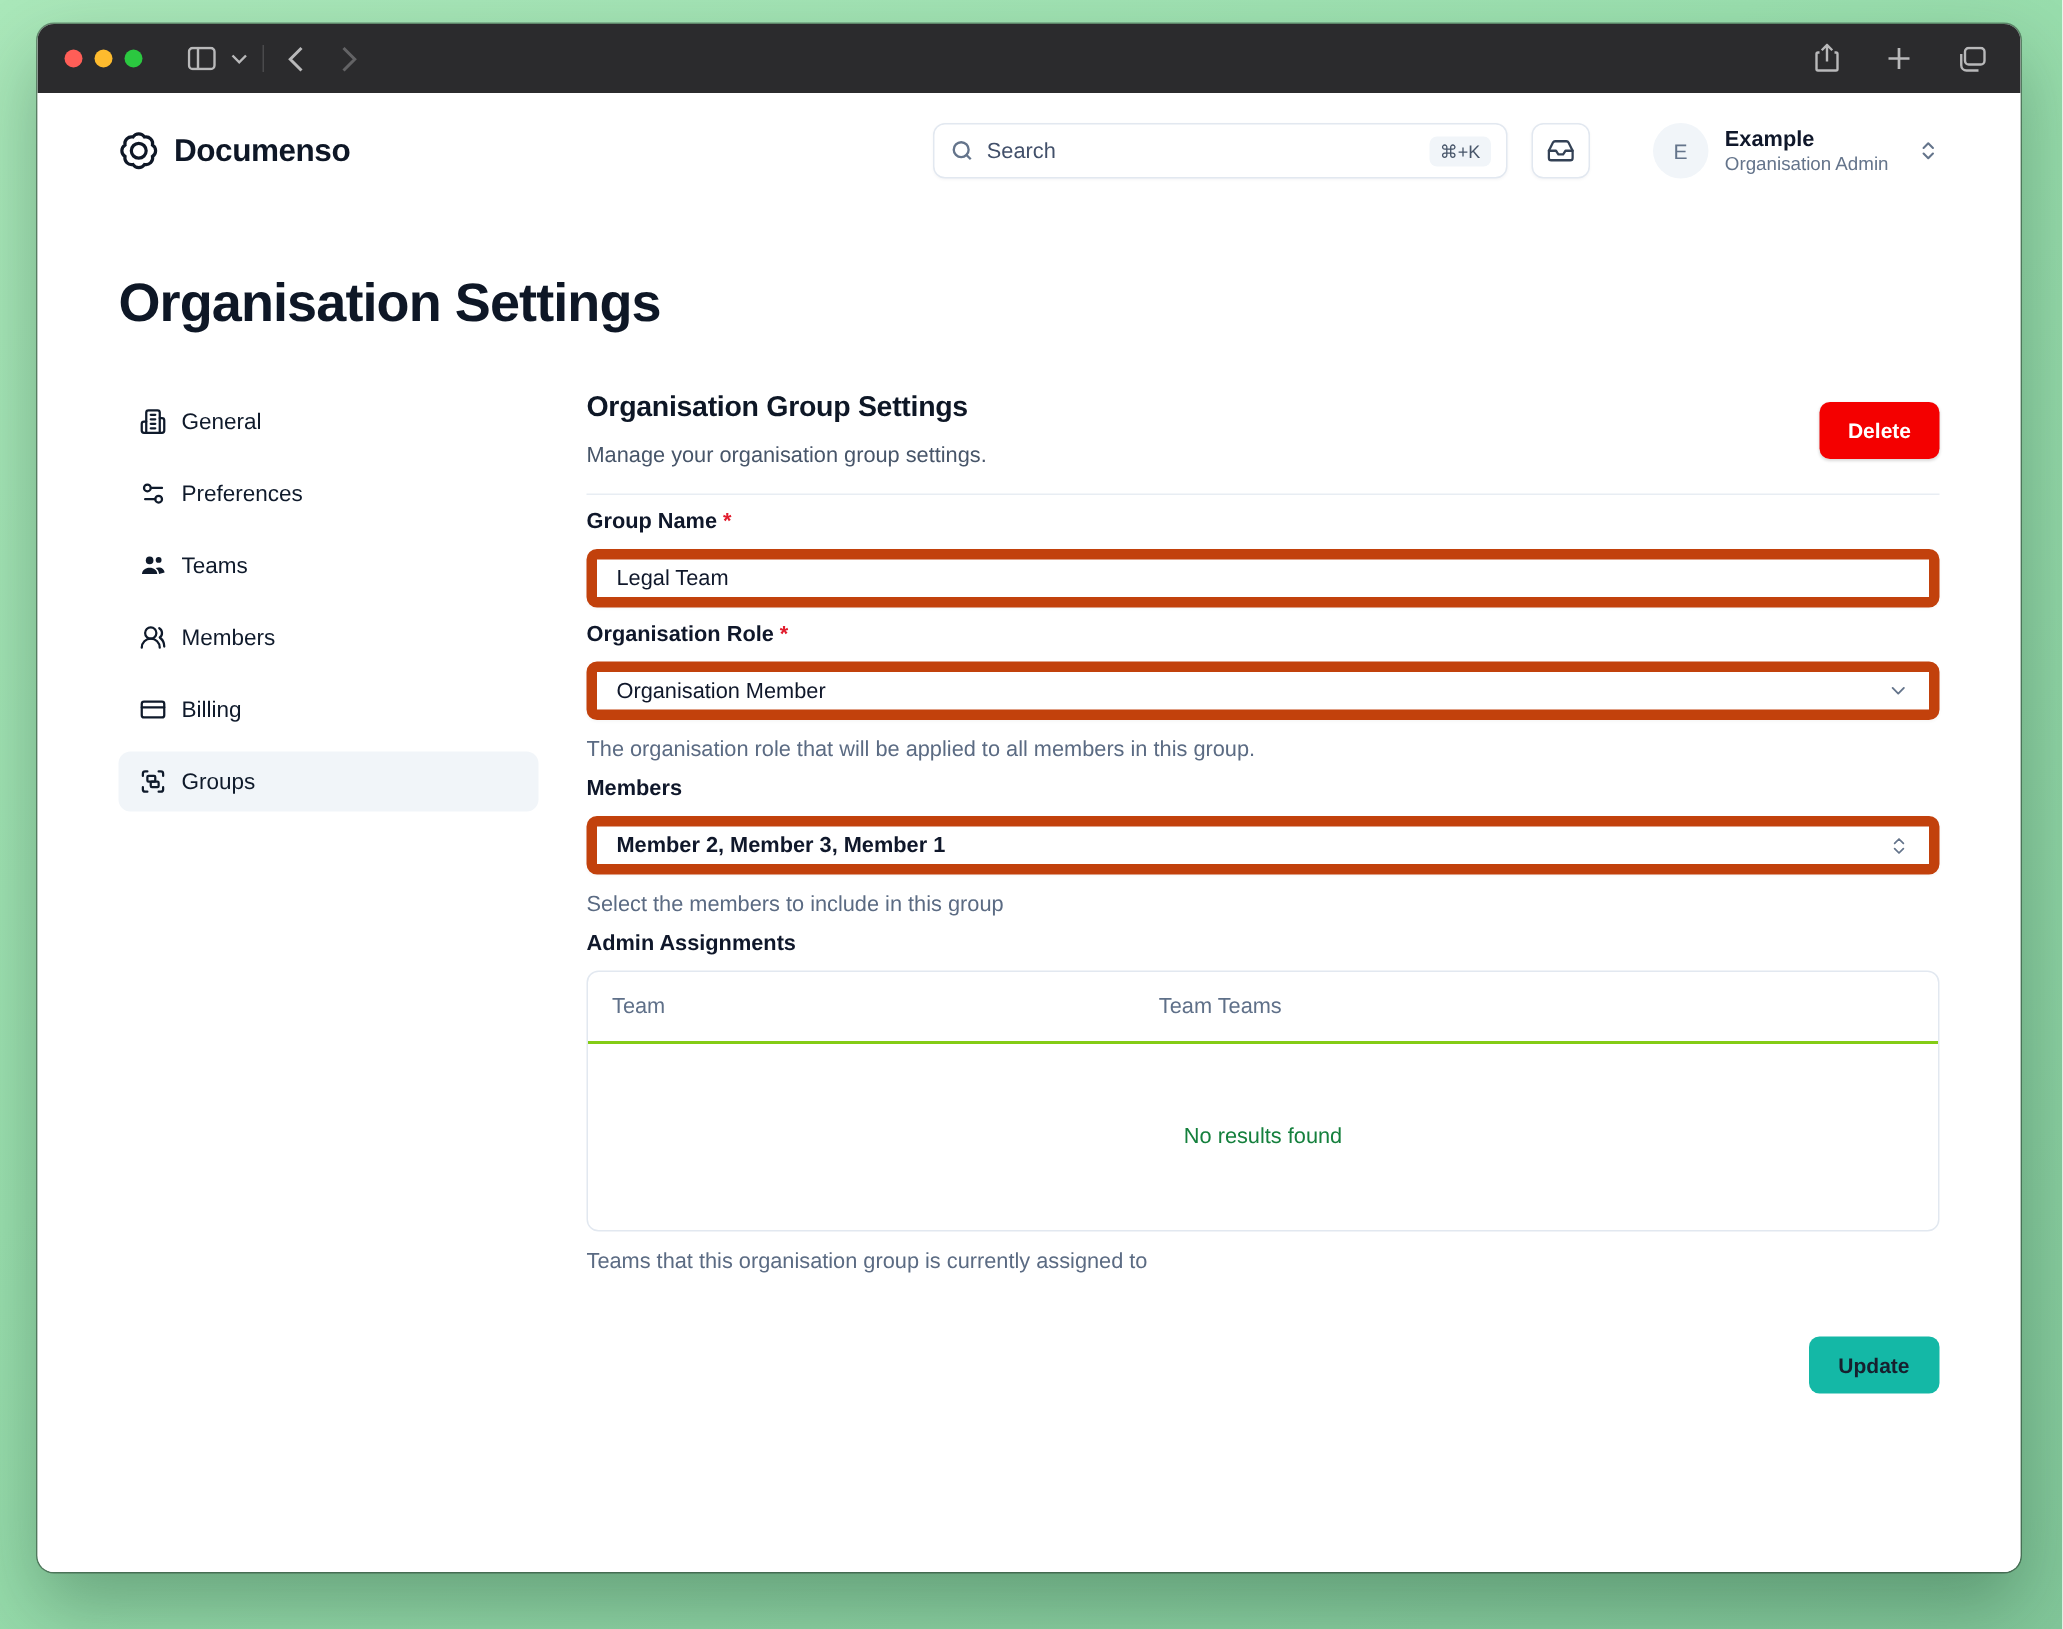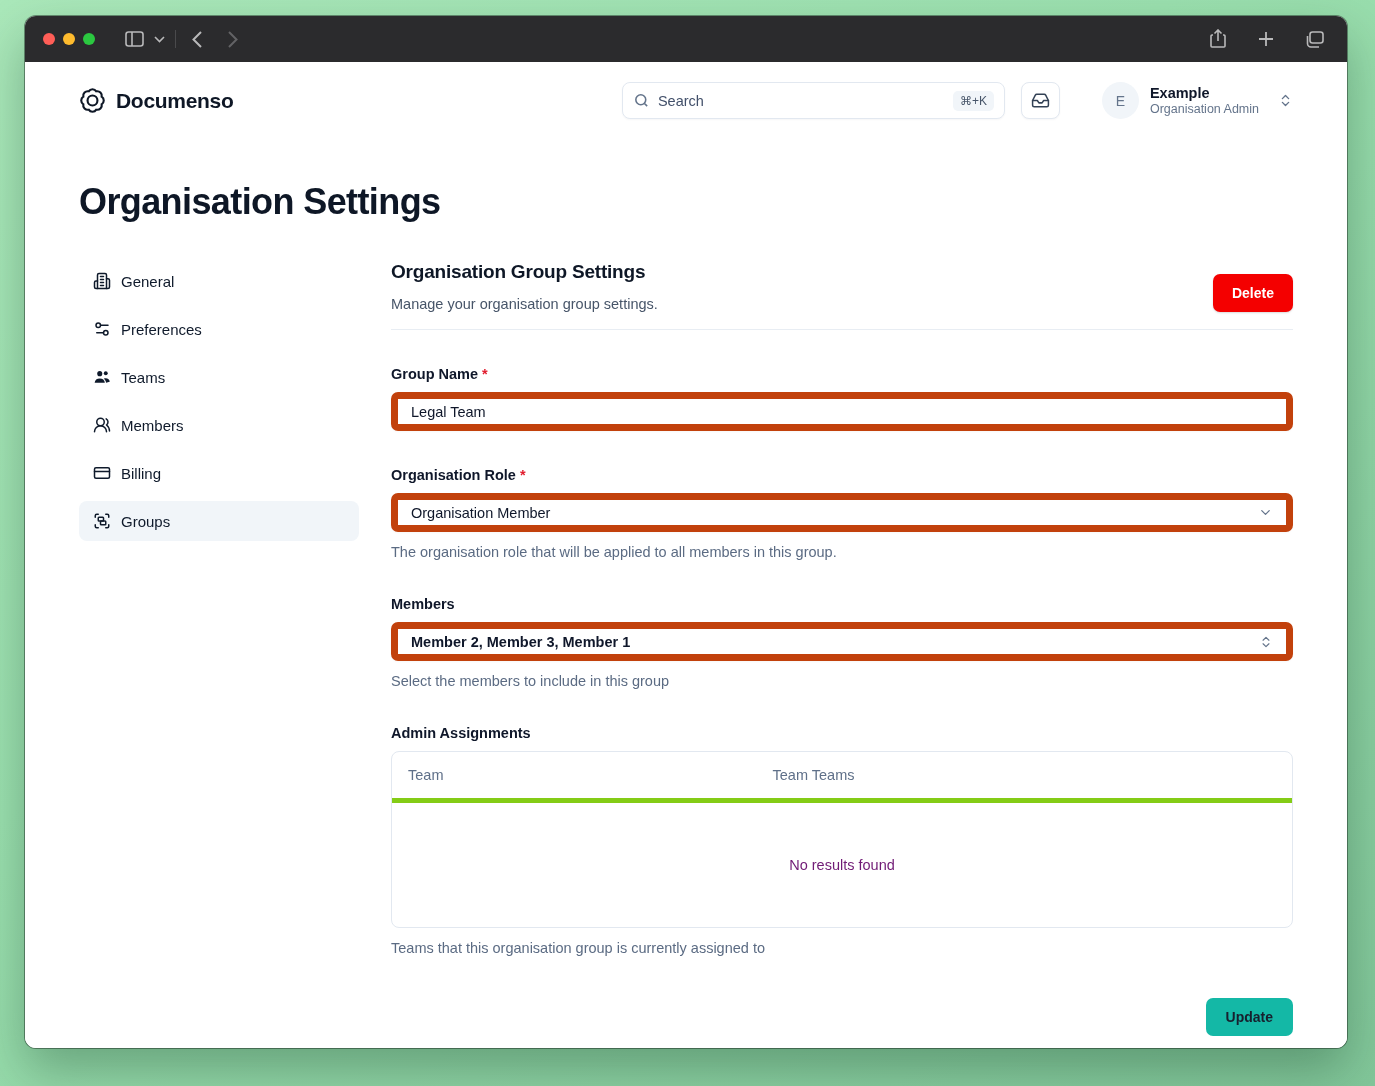--- a/index.html
+++ b/index.html
@@ -51,49 +51,49 @@
 
   
   .layout { display:flex; padding:38px 54px 0 54px; gap:32px; }
   .settings-nav { width:280px; flex:none; display:flex; flex-direction:column; gap:8px; }
   .nav-item { display:flex; align-items:center; gap:10px; height:40px; padding:0 14px;
     border-radius:8px; color:#0f1a2b; font-size:15px; font-weight:500; cursor:pointer; }
   .nav-item.active { background:#f1f5f9; }
   .nav-item .nicon { display:flex; color:#0f1a2b; }
 
   .panel { flex:1; min-width:0; }
-  .panel-head { display:flex; align-items:flex-end; justify-content:space-between; }
+  .panel-head { display:flex; align-items:center; justify-content:space-between; }
   .panel-title { font-size:19px; font-weight:700; color:#0e1726; letter-spacing:-.2px; }
   .panel-sub { font-size:14.5px; color:#475569; margin-top:13px; }
   .btn { border:none; border-radius:7px; font-family:inherit; font-size:14px; font-weight:600;
     cursor:pointer; }
   .btn-delete { background:#f40000; color:#ffffff; padding:11px 19px; box-shadow:0 1px 2px rgba(0,0,0,.15); }
   .btn-update { background:#14b8a6; color:#17202e; padding:11px 20px; font-weight:600; }
   hr.divider { border:none; border-top:1px solid #e8edf3; margin-top:17px; }
 
-  .field { margin-top:36px; }
+  .field { margin-top:10px; }
   .field-label { font-size:14.5px; font-weight:600; color:#0f172a; display:flex; gap:4px; }
   .req { color:#e11d2e; }
   .text-input, .select-box { margin-top:10px; width:100%; height:39px; border:7px solid #c2410c;
     border-radius:7px; background:#fff; font-size:14.5px; color:#0f172a; padding:0 13px;
     display:flex; align-items:center; font-family:inherit; box-shadow:0 1px 2px rgba(15,23,42,.03); }
   input.text-input { outline:none; }
   .select-box { justify-content:space-between; cursor:pointer; }
   .select-box .chev { color:#64748b; display:flex; }
   .select-value { font-weight:400; }
   .select-value.bold { font-weight:700; }
   .help { margin-top:12px; font-size:14.5px; color:#5b6b83; }
 
   .table { margin-top:10px; border:1px solid #e2e8f0; border-radius:8px; overflow:hidden;
     background:#fff; }
   .thead { display:grid; grid-template-columns:42% 58%; padding:15px 16px;
-    border-bottom:5px solid #84cc16; }
+    border-bottom:2px solid #84cc16; }
   .th { font-size:14.5px; font-weight:500; color:#5f7089; }
   .tbody-empty { height:124px; display:flex; align-items:center; justify-content:center;
-    font-size:14.5px; color:#701a75; }
+    font-size:14.5px; color:#15803d; }
   .actions { display:flex; justify-content:flex-end; margin-top:42px; padding-bottom:60px; }
   svg { display:block; }
 </style>
 </head>
 <body>
 
 <div class="desktop">
   <div class="window">
 
     <div class="titlebar">

